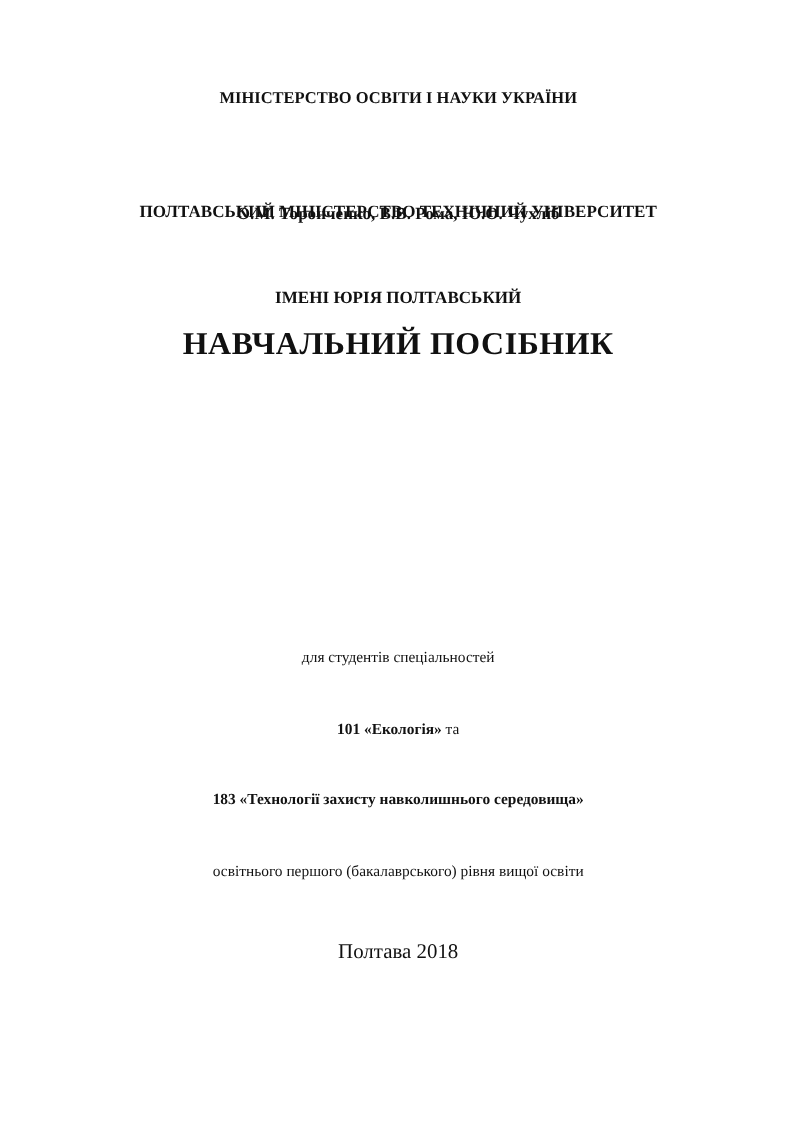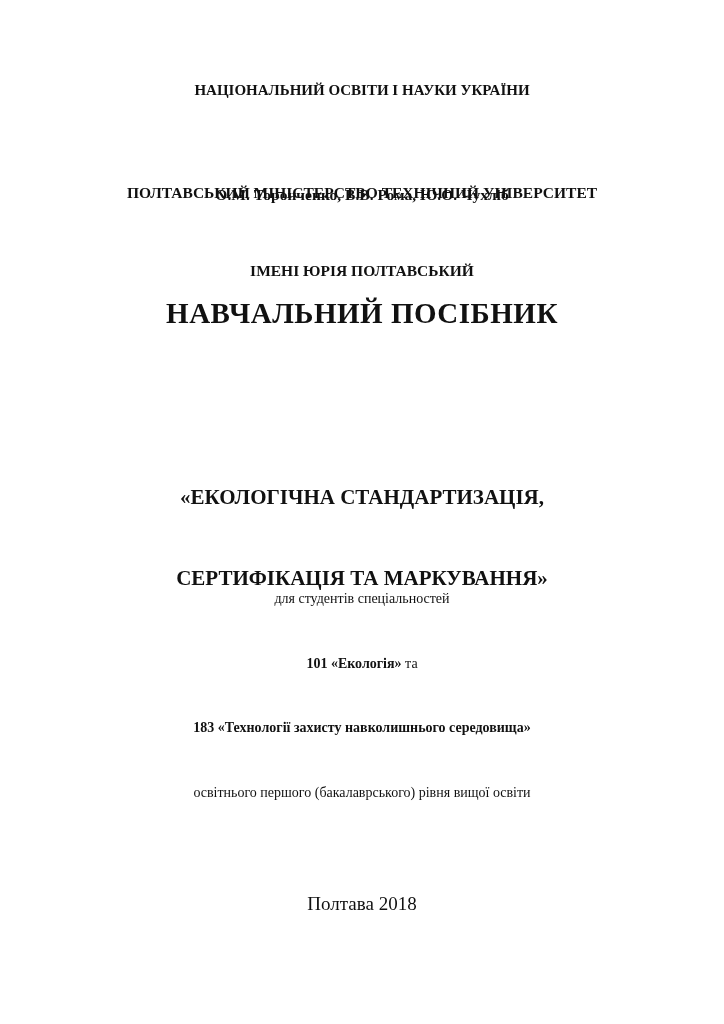--- a/index.html
+++ b/index.html
@@ -59,45 +59,41 @@
   }
   .audience {
     top: 545px;
     font-size: 14px;
     line-height: 21.5px;
   }
   .audience .b {
     font-weight: bold;
   }
   .footer {
-    top: 893px;
+    top: 855px;
     font-size: 19px;
   }
 </style>
 </head>
 <body>
 
 <div class="page">
 
-  <div class="line ministry">НАЦІОНАЛЬНИЙ ОСВІТИ І НАУКИ УКРАЇНИ</div>
+  <div class="line ministry">МІНІСТЕРСТВО ОСВІТИ І НАУКИ УКРАЇНИ</div>
 
   <div class="line university">
     <div>ПОЛТАВСЬКИЙ МІНІСТЕРСТВО ТЕХНІЧНИЙ УНІВЕРСИТЕТ</div>
     <div>ІМЕНІ ЮРІЯ ПОЛТАВСЬКИЙ</div>
   </div>
 
   <div class="line authors">О.М. Торонченко, В.В. Рома, Ю.О. Чухліб</div>
 
   <div class="line doc-type">НАВЧАЛЬНИЙ ПОСІБНИК</div>
 
 
-  <div class="line course-title">
-    <div>«ЕКОЛОГІЧНА СТАНДАРТИЗАЦІЯ,</div>
-    <div>СЕРТИФІКАЦІЯ ТА МАРКУВАННЯ»</div>
-  </div>
 
   <div class="line audience">
     <div>для студентів спеціальностей</div>
     <div><span class="b">101 «Екологія»</span><span> та</span></div>
     <div class="b">183 «Технології захисту навколишнього середовища»</div>
     <div>освітнього першого (бакалаврського) рівня вищої освіти</div>
   </div>
 
   <div class="line footer">Полтава 2018</div>
 

